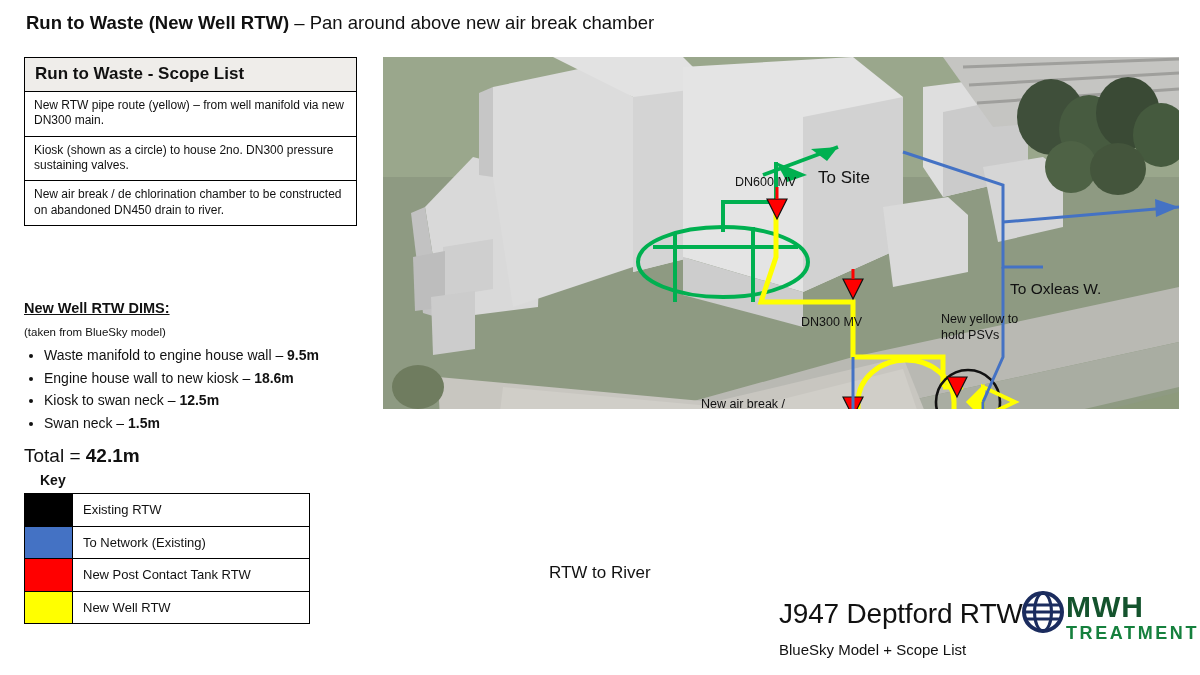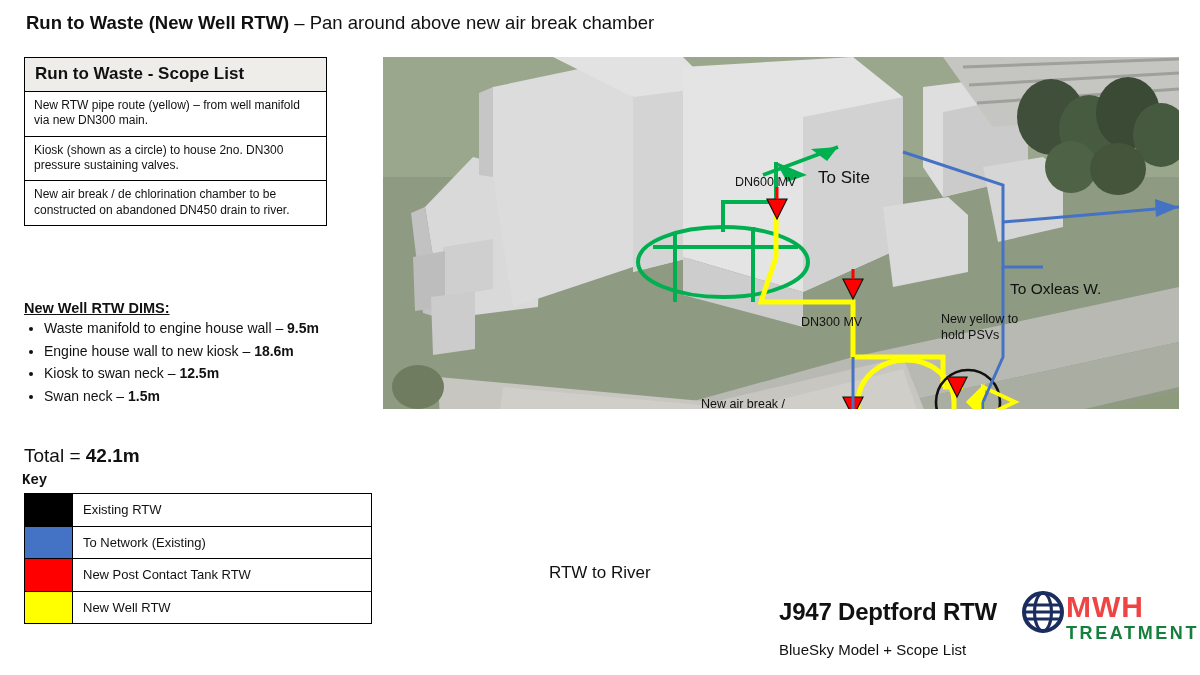--- a/index.html
+++ b/index.html
@@ -17,21 +17,21 @@
   .title{
     position:absolute;left:26px;top:12px;
     font-size:18.5px;
     white-space:nowrap;
   }
   .title b{font-weight:bold;}
   .title span.rest{font-weight:normal;}
 
   
   .scope-box{
-    position:absolute;left:24px;top:57px;width:303px;
+    position:absolute;left:24px;top:57px;width:333px;
     border:1.5px solid #000;
     box-sizing:border-box;
     background:#fff;
   }
   .scope-head{
     background:#efedea;
     border-bottom:1.5px solid #000;
     padding:6px 10px 7px 10px;
     font-weight:bold;
     font-size:17px;
@@ -43,37 +43,37 @@
     line-height:1.28;
   }
   .scope-item:last-child{border-bottom:none;}
 
   
   .dims{
     position:absolute;left:24px;top:300px;width:350px;
   }
   .dims-title{
     font-weight:bold;font-size:14.5px;text-decoration:underline;
-    margin-bottom:1px;
+    margin-bottom:10px;
   }
   .dims-sub{font-size:11.5px;margin-bottom:6px;}
   .dims ul{margin:0;padding-left:20px;}
   .dims li{font-size:14px;line-height:1.62;}
   .dims li b{font-weight:bold;}
   .total{
     position:absolute;left:24px;top:445px;font-size:19px;
   }
   .total b{font-weight:bold;}
 
   
   .key-label{
-    position:absolute;left:22px;top:472px;font-size:14px;font-weight:bold;font-family:Liberation Mono, monospace;
+    position:absolute;left:40px;top:472px;font-size:14px;font-weight:bold;
   }
   .key-table{
-    position:absolute;left:24px;top:493px;width:348px;
+    position:absolute;left:24px;top:493px;width:286px;
     border:1.2px solid #000;border-collapse:collapse;background:#fff;
   }
   .key-table tr{height:32.5px;}
   .key-table td{border:1.2px solid #000;}
   .key-swatch{width:47px;padding:0;}
   .key-text{padding-left:10px;font-size:13px;}
 
   
   .photo{
     position:absolute;left:383px;top:57px;width:796px;height:352px;
@@ -83,31 +83,31 @@
   .photo svg{position:absolute;left:0;top:0;}
 
   
   .lab{position:absolute;font-size:12.5px;color:#111;line-height:1.25;}
   .lab.big{font-size:17px;}
   .lab.mid{font-size:15.5px;}
 
   
   .brand-title{
     position:absolute;left:779px;top:598px;
-    font-size:24px;font-weight:bold;letter-spacing:-0.2px;
+    font-size:28px;font-weight:normal;letter-spacing:-0.2px;
   }
   .brand-sub{
     position:absolute;left:779px;top:641px;font-size:15px;
   }
   .mwh{
     position:absolute;left:1022px;top:590px;width:175px;height:62px;
   }
   .mwh .mwh-top{
     position:absolute;left:44px;top:0px;font-size:30px;font-weight:bold;
-    letter-spacing:1px;color:#ef4444;
+    letter-spacing:1px;color:#14532d;
   }
   .mwh .mwh-bot{
     position:absolute;left:44px;top:33px;font-size:18px;font-weight:bold;
     letter-spacing:2.6px;color:#15803d;
   }
   .globe{position:absolute;left:0;top:1px;}
 </style>
 </head>
 <body>
 
@@ -119,20 +119,21 @@
 
   <div class="scope-box">
     <div class="scope-head">Run to Waste - Scope List</div>
     <div class="scope-item">New RTW pipe route (yellow) – from well manifold via new DN300 main.</div>
     <div class="scope-item">Kiosk (shown as a circle) to house 2no. DN300 pressure sustaining valves.</div>
     <div class="scope-item">New air break / de chlorination chamber to be constructed on abandoned DN450 drain to river.</div>
   </div>
 
   <div class="dims">
     <div class="dims-title">New Well RTW DIMS:</div>
+    <div class="dims-sub">(taken from BlueSky model)</div>
     <ul>
       <li><span>Waste manifold to engine house wall – </span><b>9.5m</b></li>
       <li><span>Engine house wall to new kiosk – </span><b>18.6m</b></li>
       <li><span>Kiosk to swan neck – </span><b>12.5m</b></li>
       <li><span>Swan neck – </span><b>1.5m</b></li>
     </ul>
   </div>
   <div class="total">
     <span>Total = </span><b>42.1m</b>
   </div>

